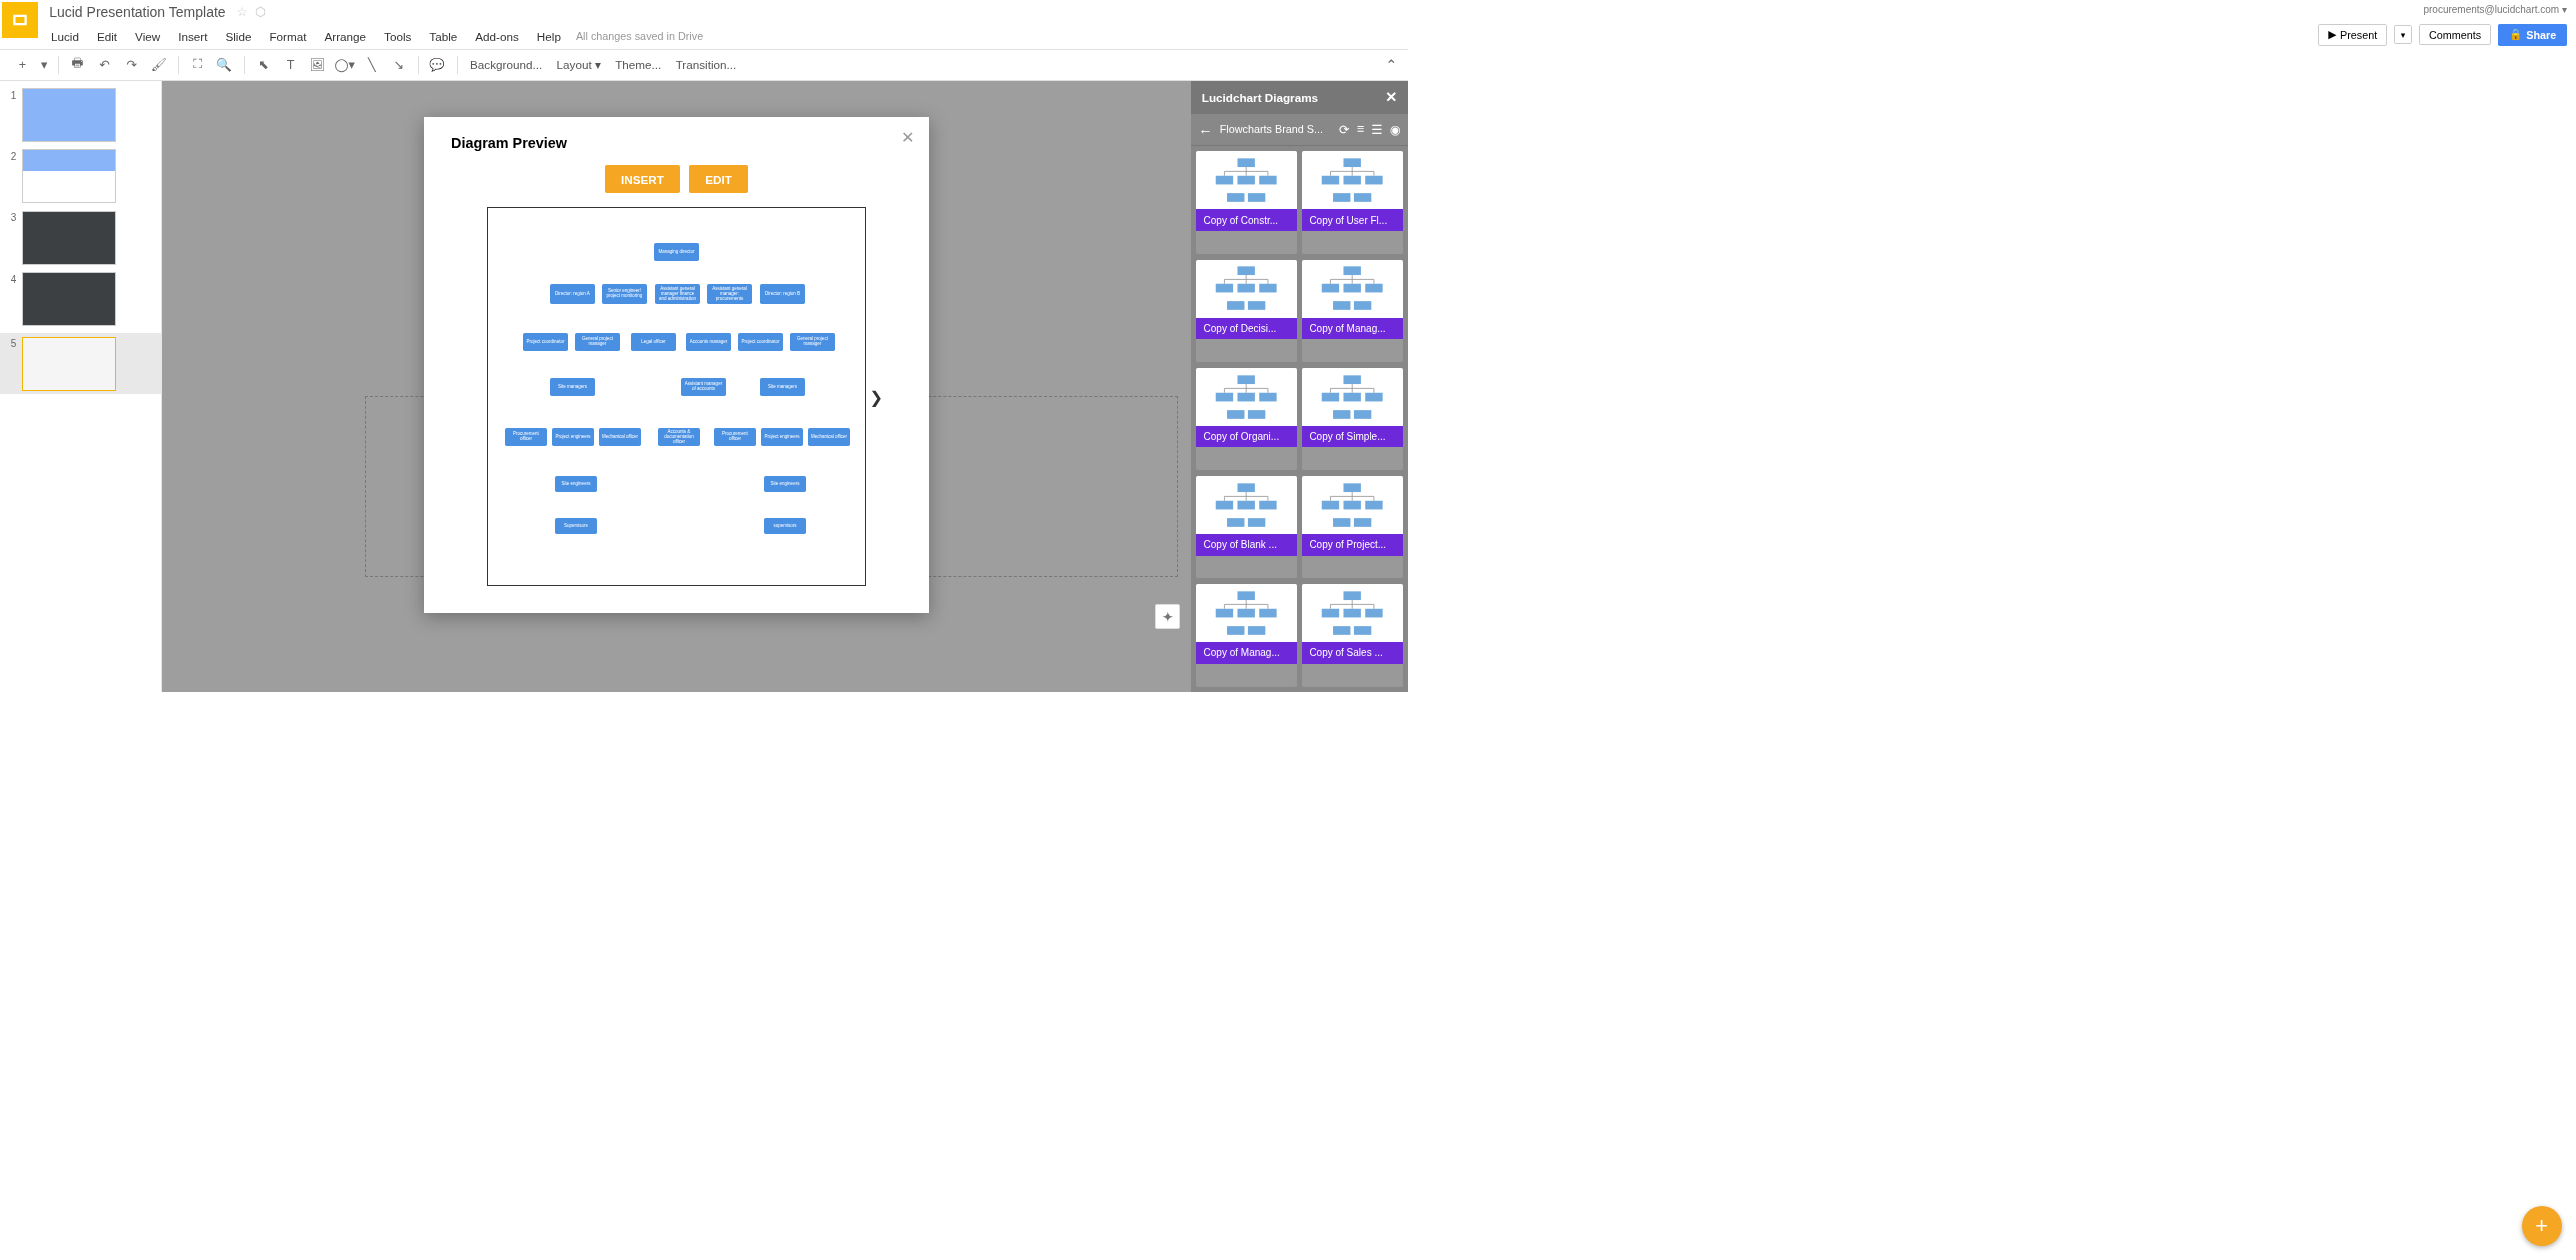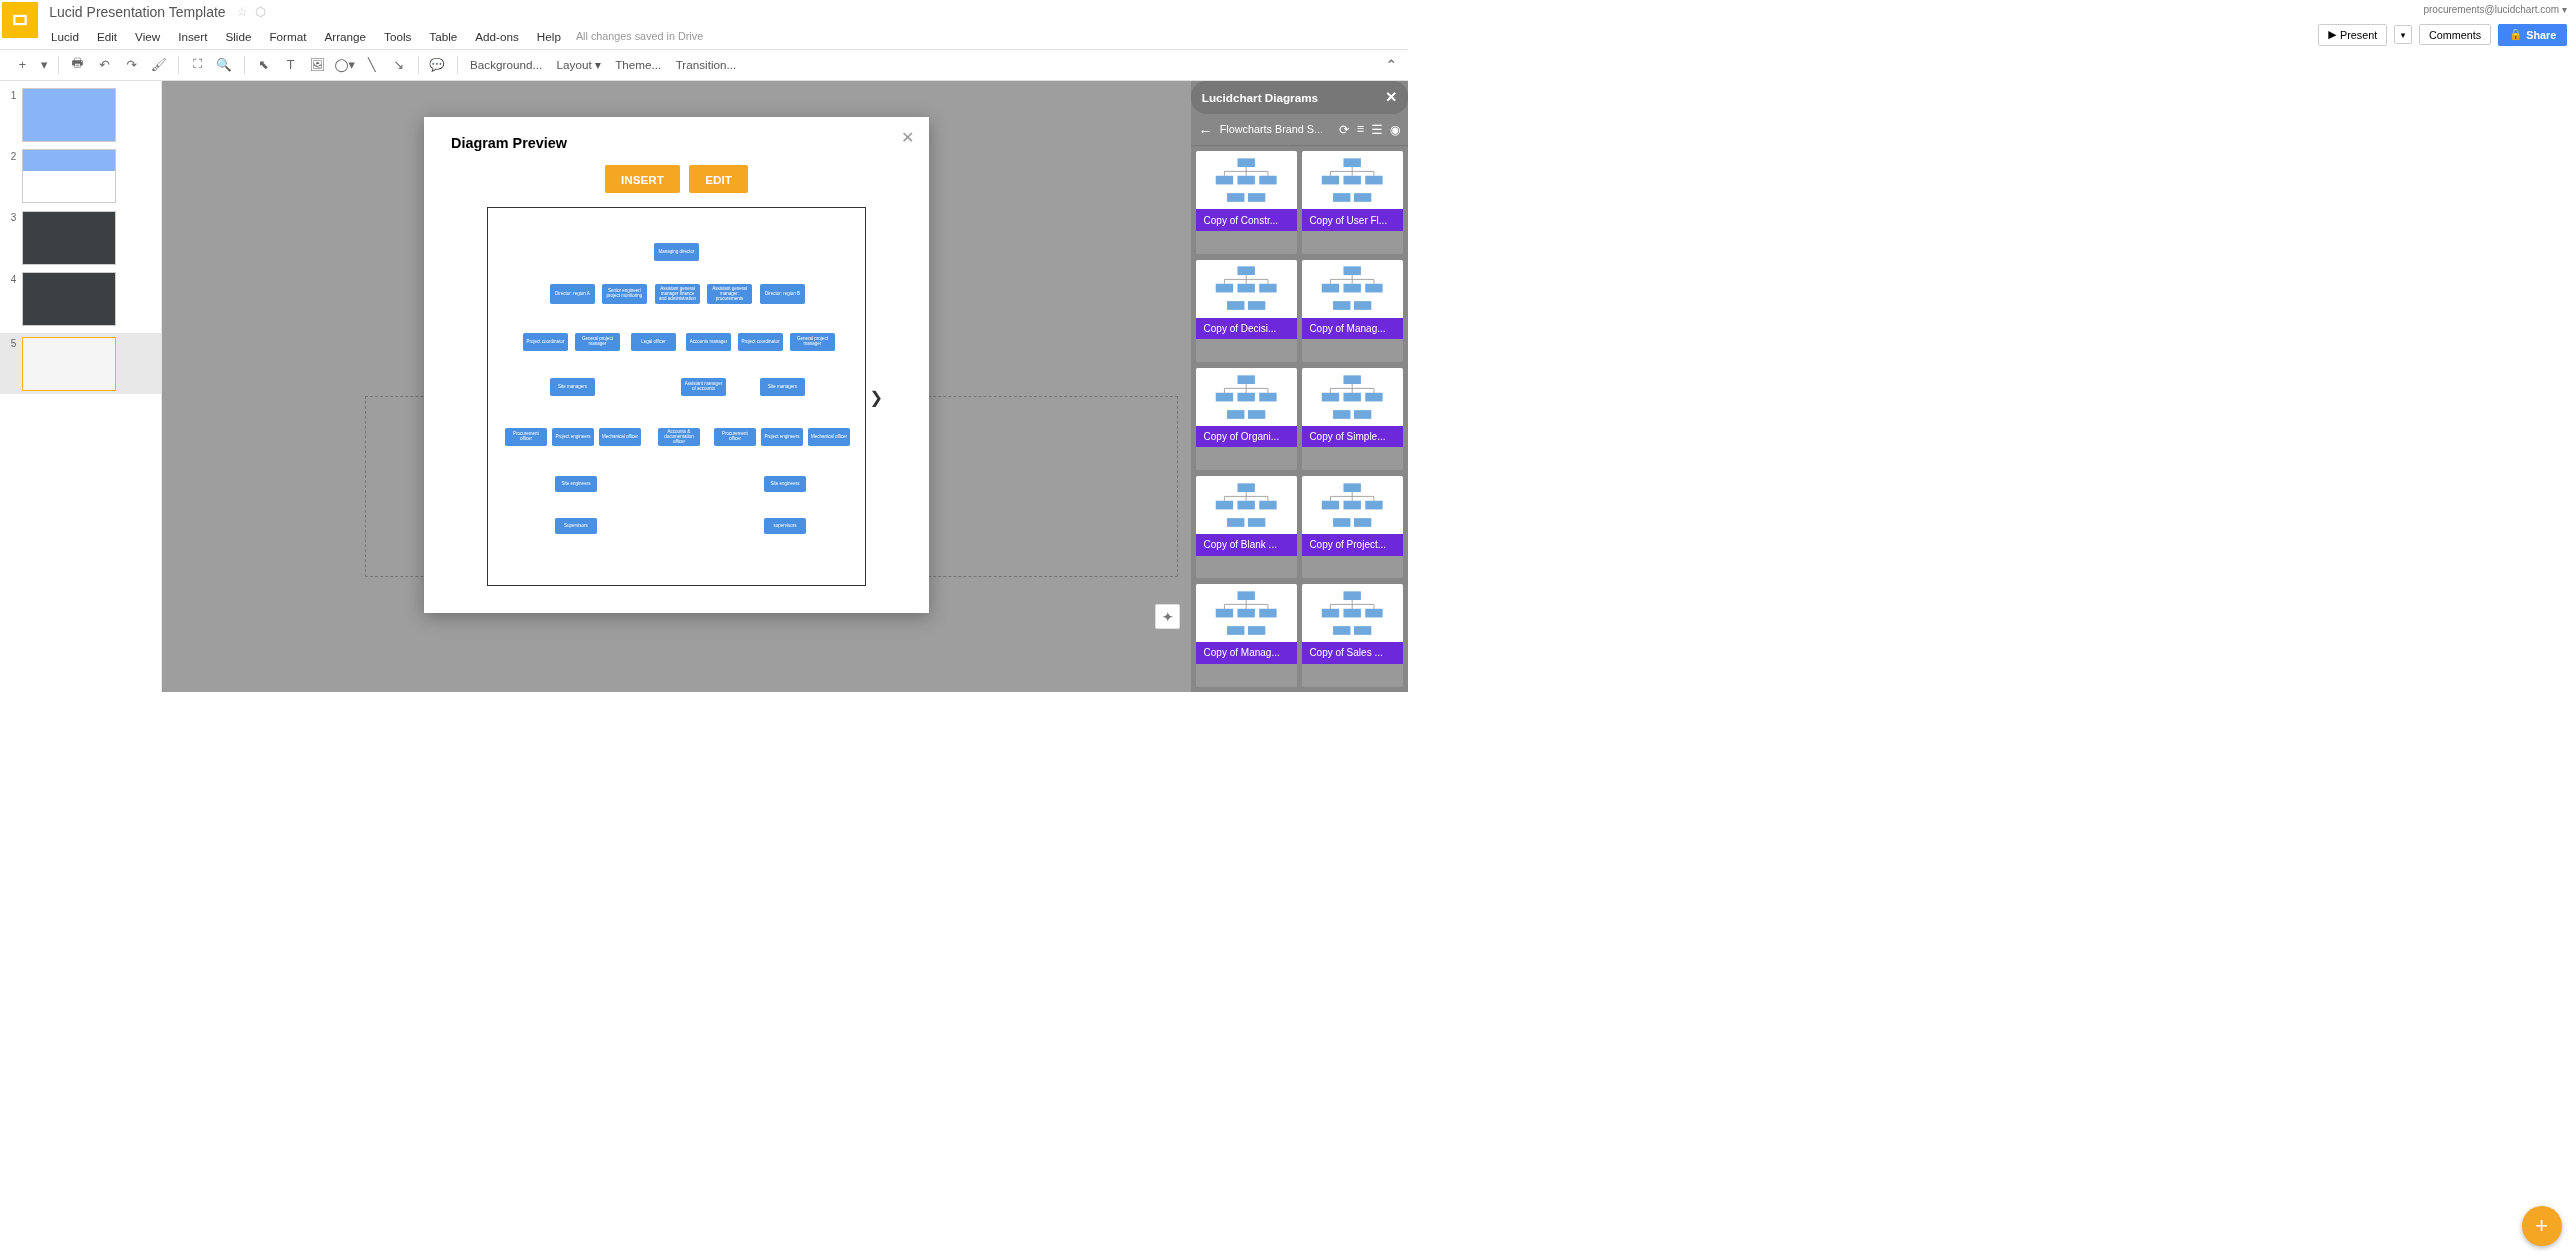--- a/index.html
+++ b/index.html
@@ -44,21 +44,21 @@
 
 .canvas-area { flex: 1; background: #9e9e9e; position: relative; display: flex; flex-direction: column; }
 .canvas-stage { flex: 1; display: flex; align-items: center; justify-content: center; position: relative; }
 .slide-canvas { width: 803px; height: 451px; position: relative; }
 .slide-bounds { position: absolute; border: 0.9px dashed #777; }
 .notes-area { height: 54px; background: #fff; border-top: 0.9px solid #ddd; padding: 10.8px 18px; font-size: 11.7px; color: #999; }
 .explore-btn { position: absolute; bottom: 63px; right: 10.8px; width: 25px; height: 25px; background: #fff; border: 0.9px solid #ddd; border-radius: 1.8px; display: flex; align-items: center; justify-content: center; color: #777; }
 
 
 .sidebar { width: 217px; background: #888; color: #fff; display: flex; flex-direction: column; }
-.sidebar-header { height: 32.5px; background: #777; display: flex; align-items: center; padding: 0 10.8px; font-size: 11.7px; font-weight: bold; justify-content: space-between; border-radius: 15px; }
+.sidebar-header { height: 32.5px; background: #777; display: flex; align-items: center; padding: 0 10.8px; font-size: 11.7px; font-weight: bold; justify-content: space-between; }
 .sidebar-close { cursor: pointer; font-size: 14.4px; }
 .sidebar-nav { height: 32.5px; background: #888; display: flex; align-items: center; padding: 0 7.2px; gap: 7.2px; border-bottom: 0.9px solid #777; }
 .sidebar-back { cursor: pointer; font-size: 14.4px; }
 .sidebar-title { flex: 1; font-size: 10.8px; overflow: hidden; text-overflow: ellipsis; white-space: nowrap; }
 .sidebar-icon { cursor: pointer; font-size: 12.6px; }
 .sidebar-grid { flex: 1; overflow-y: auto; padding: 5.4px; display: grid; grid-template-columns: 1fr 1fr; gap: 5.4px; }
 .diagram-card { background: #999; border-radius: 1.8px; overflow: hidden; cursor: pointer; }
 .diagram-preview { height: 58px; background: #fff; display: flex; align-items: center; justify-content: center; }
 .diagram-preview svg { width: 90%; height: 90%; }
 .diagram-label { padding: 5.4px 7.2px; font-size: 10px; color: #fff; overflow: hidden; text-overflow: ellipsis; white-space: nowrap; background: #6d28d9; }

